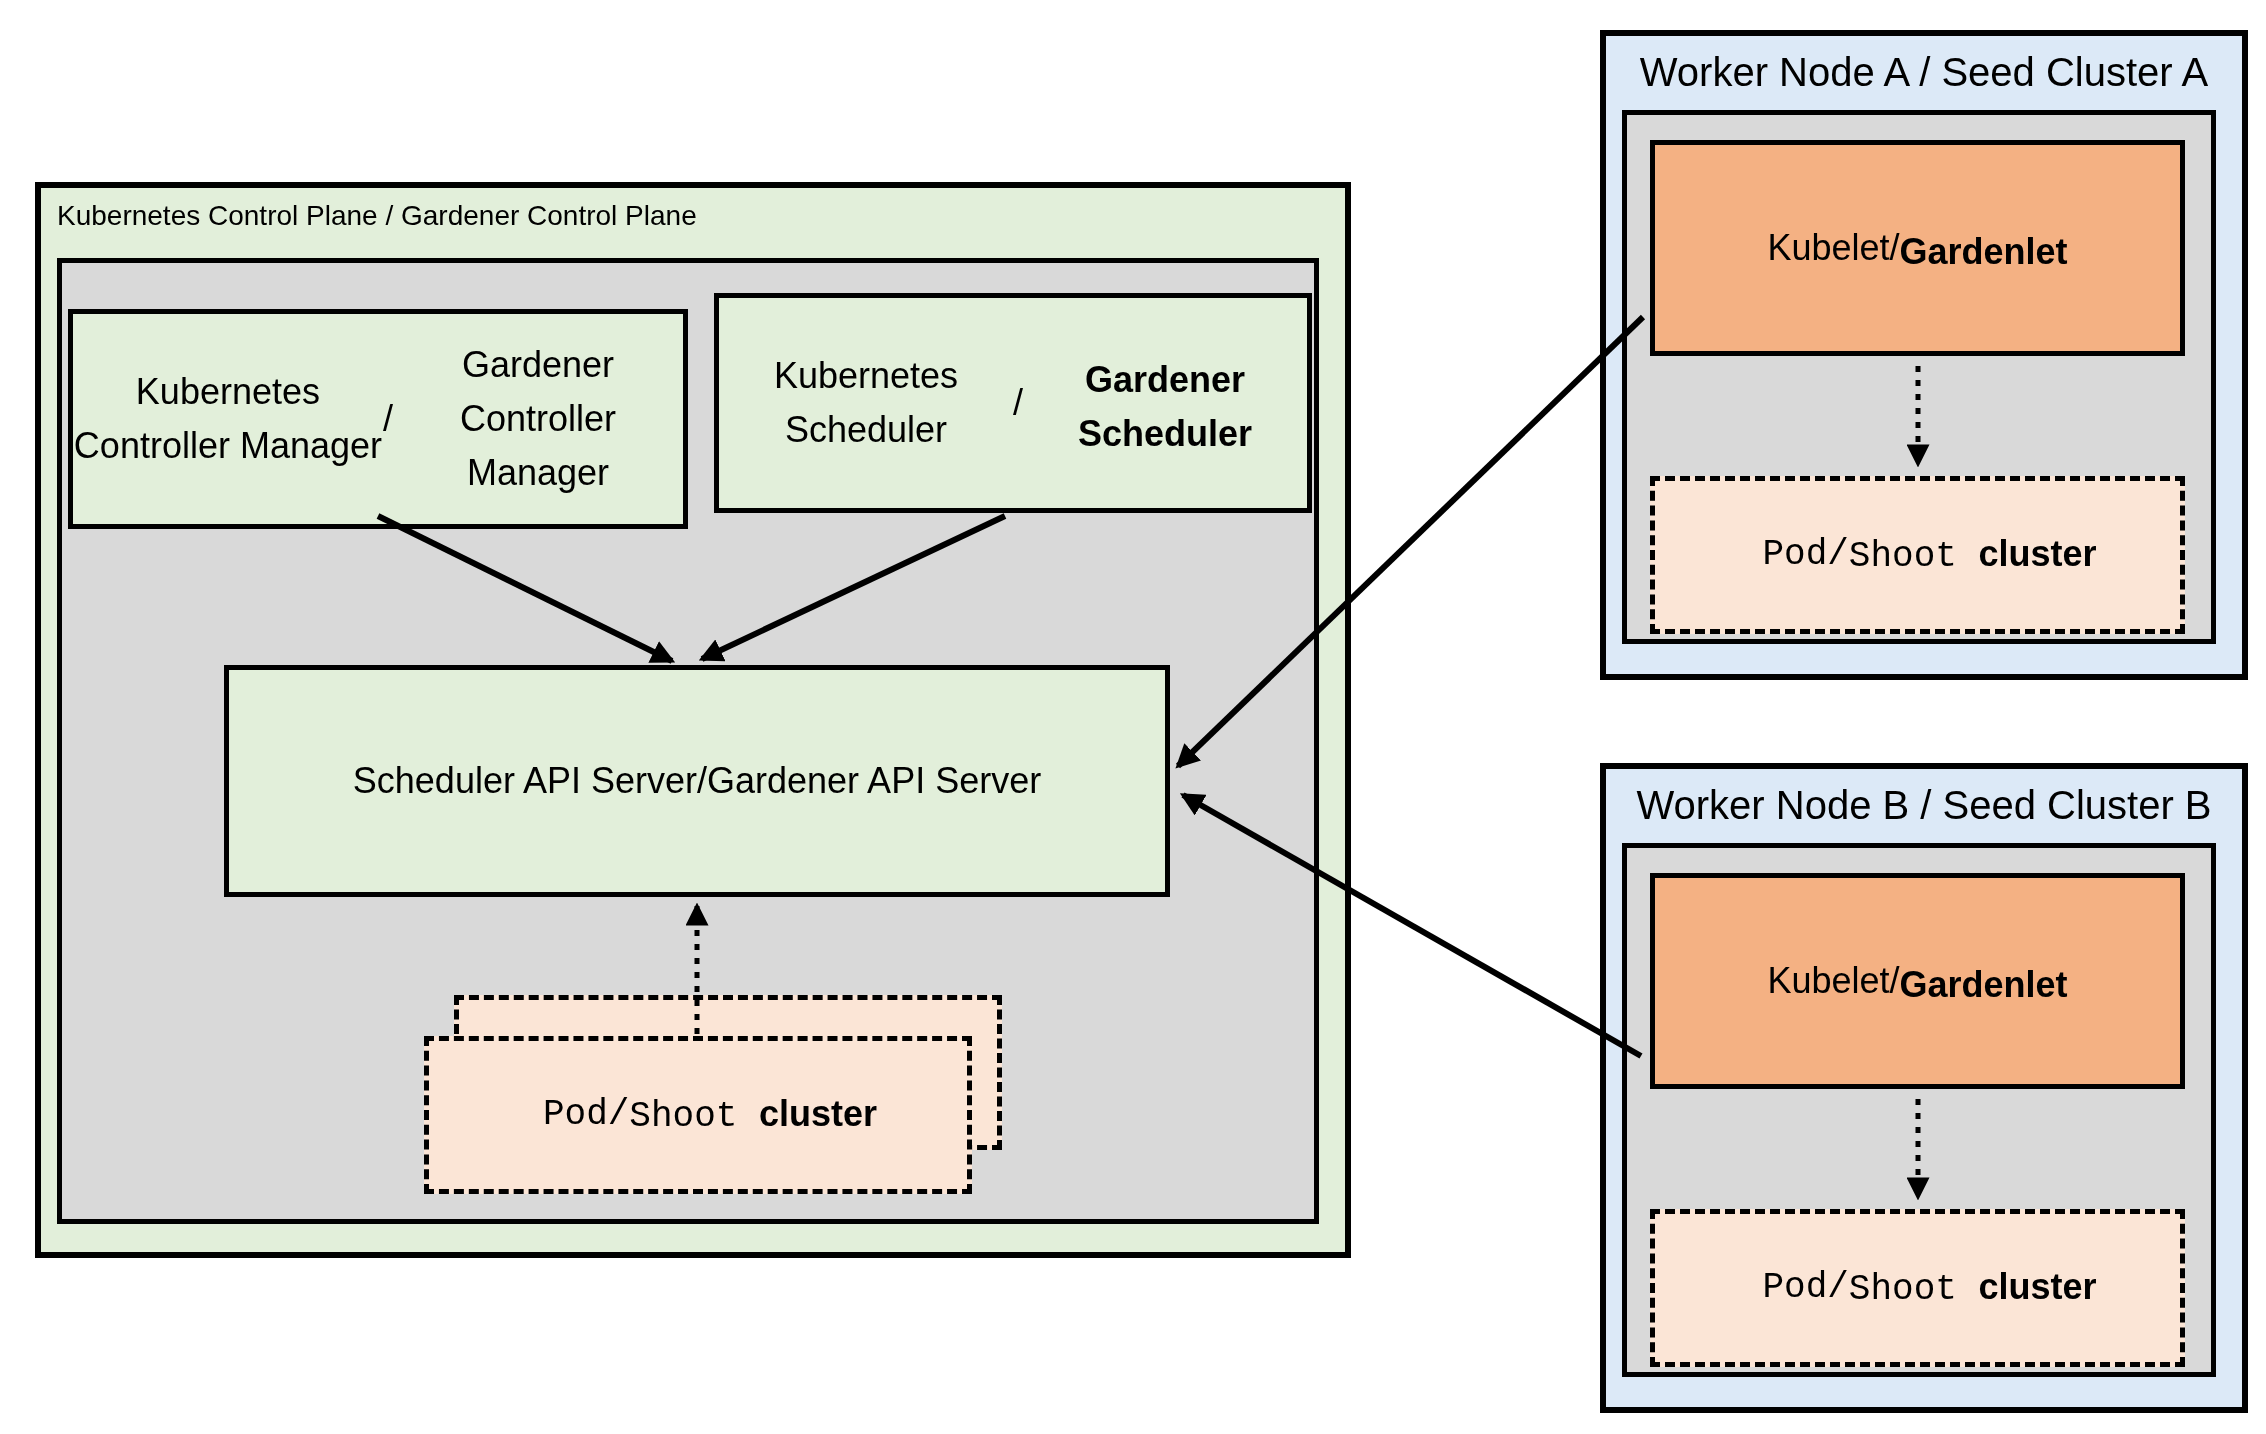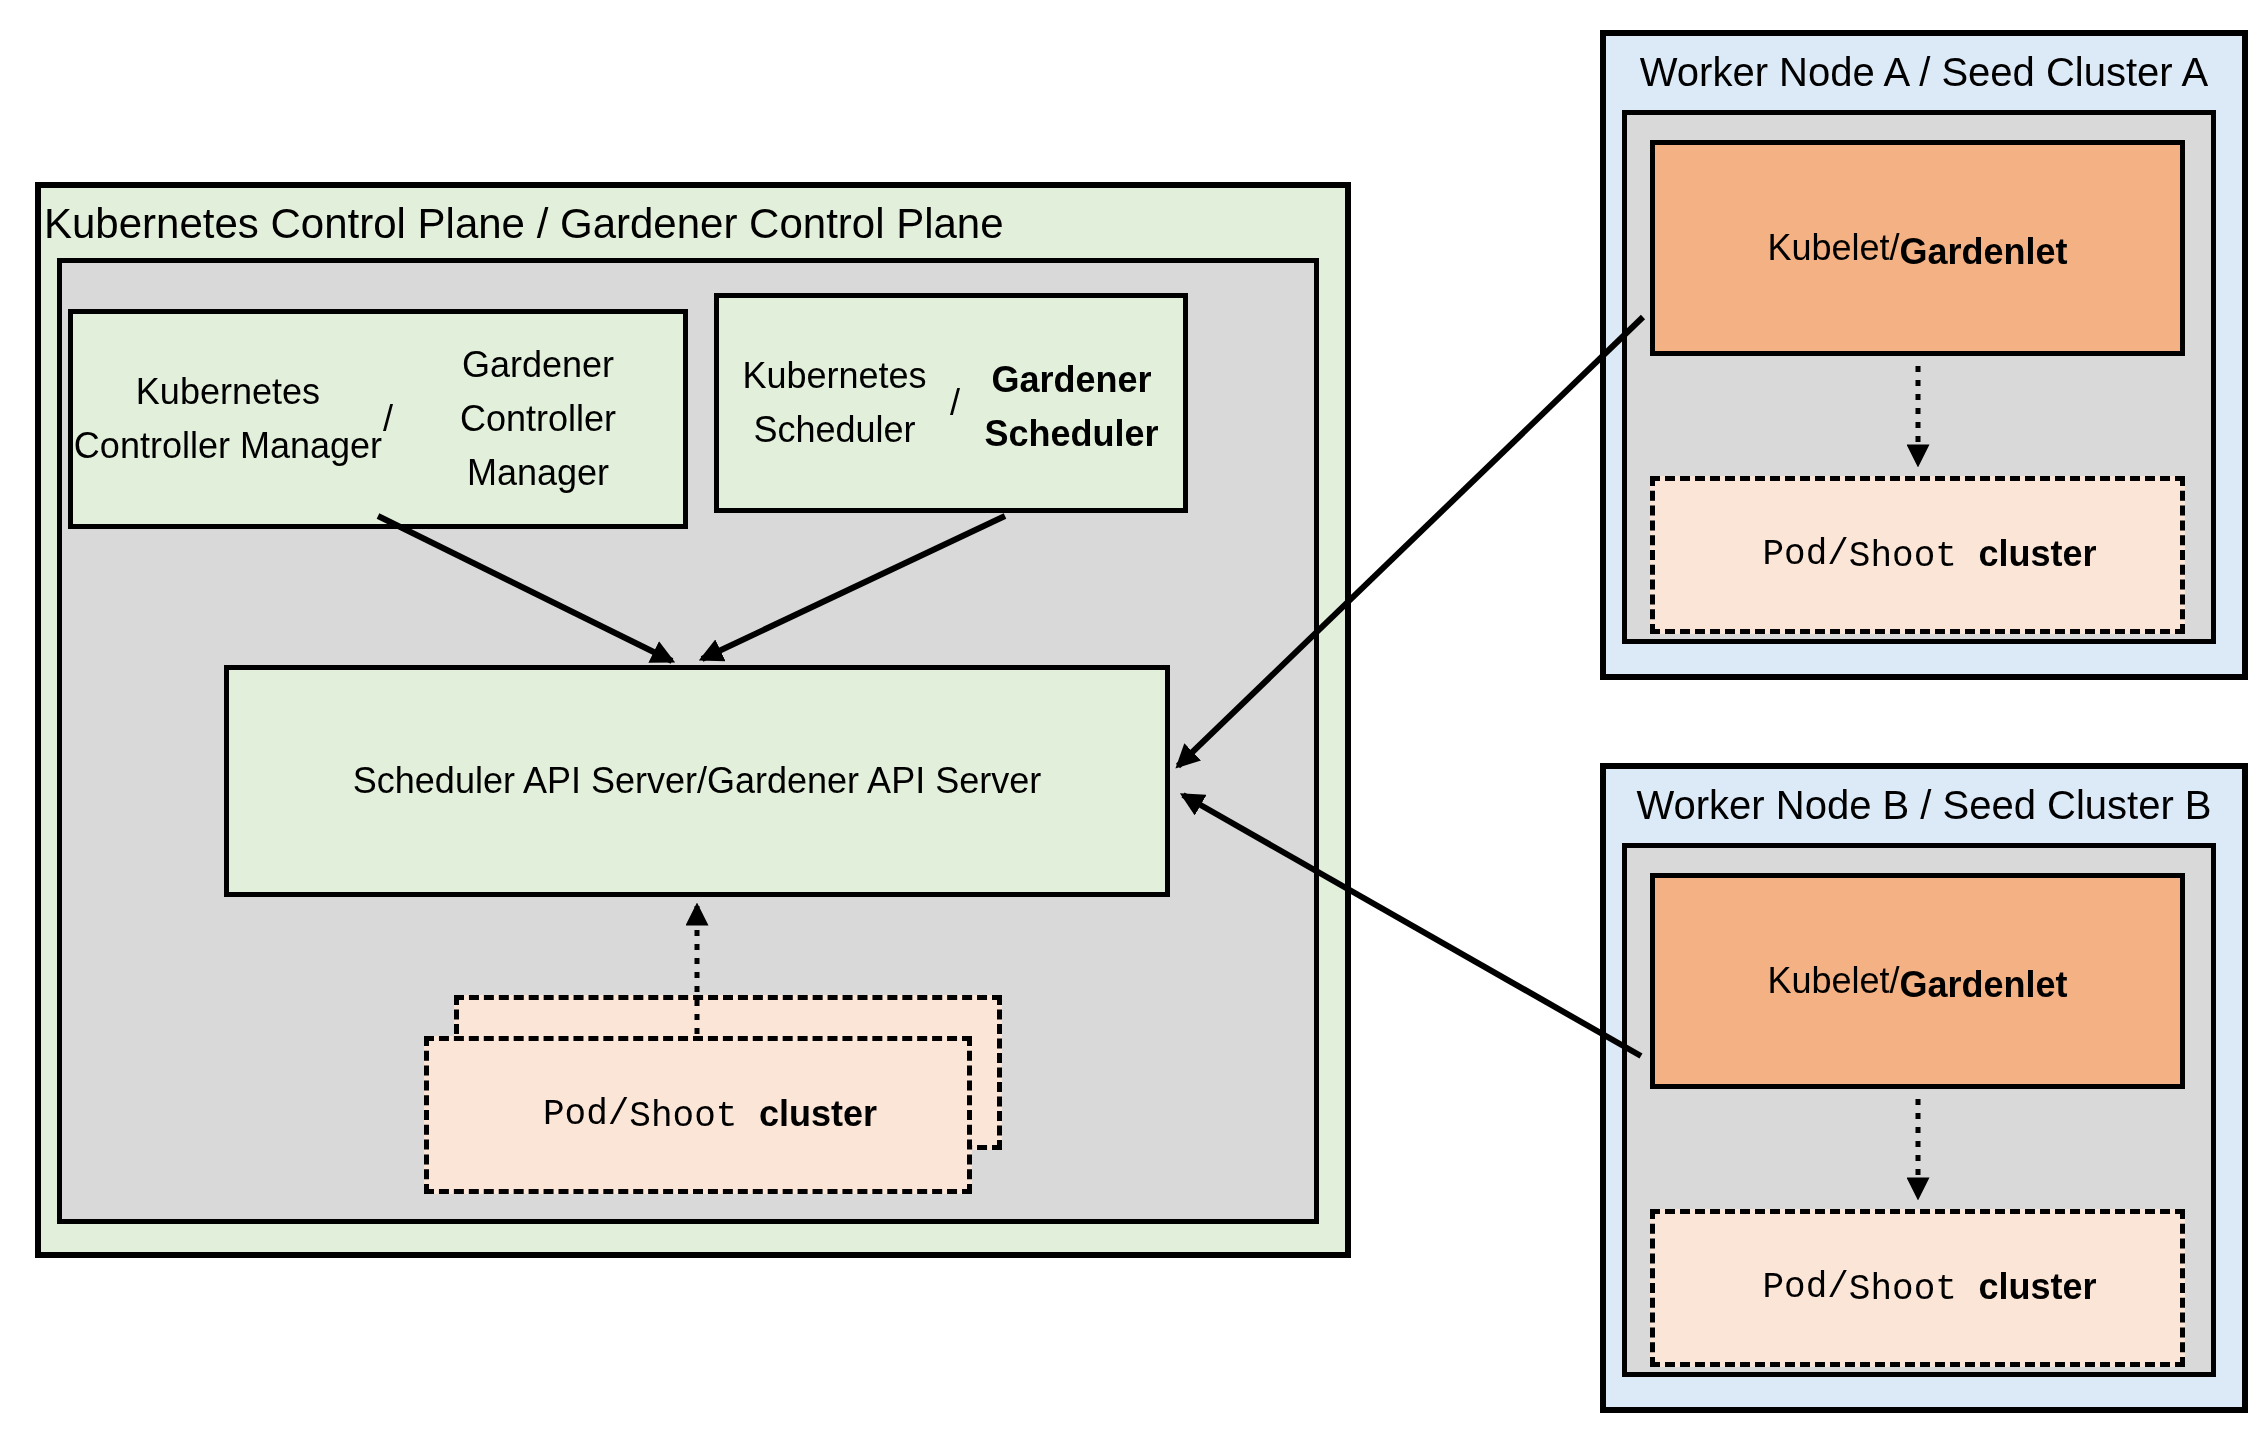--- a/index.html
+++ b/index.html
@@ -9,21 +9,21 @@
   .outer{border-width:6px;}
   .green{background:#E2EFDA;}
   .gray{background:#D9D9D9;}
   .blue{background:#DCE9F7;}
   .orange{background:#F4B183;}
   .peach{background:#FBE5D6;}
   .dashed{border:5px dashed #000;padding-left:24px;}
   .label{display:flex;flex-direction:row;justify-content:center;align-items:center;
          text-align:center;width:100%;height:100%;font-size:36px;line-height:54px;}
   .label .b{font-weight:bold;margin-top:8px;}
-  .cp-title{position:absolute;left:3px;top:12px;font-size:42px;white-space:nowrap;}
+  .cp-title{position:absolute;left:16px;top:12px;font-size:28px;white-space:nowrap;}
   .worker-title{position:absolute;left:0;right:0;top:14px;text-align:center;font-size:40px;white-space:nowrap;}
   .mono{font-family:"Liberation Mono",monospace;}
   .cl{font-family:"Liberation Sans",sans-serif;font-weight:600;}
   .podline{display:block;}
   #arrows{position:absolute;left:0;top:0;z-index:60;pointer-events:none;}
 </style>
 </head>
 <body>
 
 <div id="canvas">
@@ -35,21 +35,21 @@
   <div class="box gray" style="left:57px;top:258px;width:1262px;height:966px;"></div>
 
   <div class="box green" style="left:68px;top:293px;width:620px;height:220px;margin-top:16px;">
     <div class="label">
       <span>Kubernetes Controller Manager</span>
       <span>/</span>
       <span>Gardener Controller Manager</span>
     </div>
   </div>
 
-  <div class="box green" style="left:714px;top:293px;width:474px;height:220px;">
+  <div class="box green" style="left:714px;top:293px;width:598px;height:220px;">
     <div class="label">
       <span>Kubernetes Scheduler</span>
       <span>/</span>
       <span class="b">Gardener Scheduler</span>
     </div>
   </div>
 
   <div class="box green" style="left:224px;top:665px;width:946px;height:232px;">
     <div class="label">
       <span>Scheduler API Server</span>

